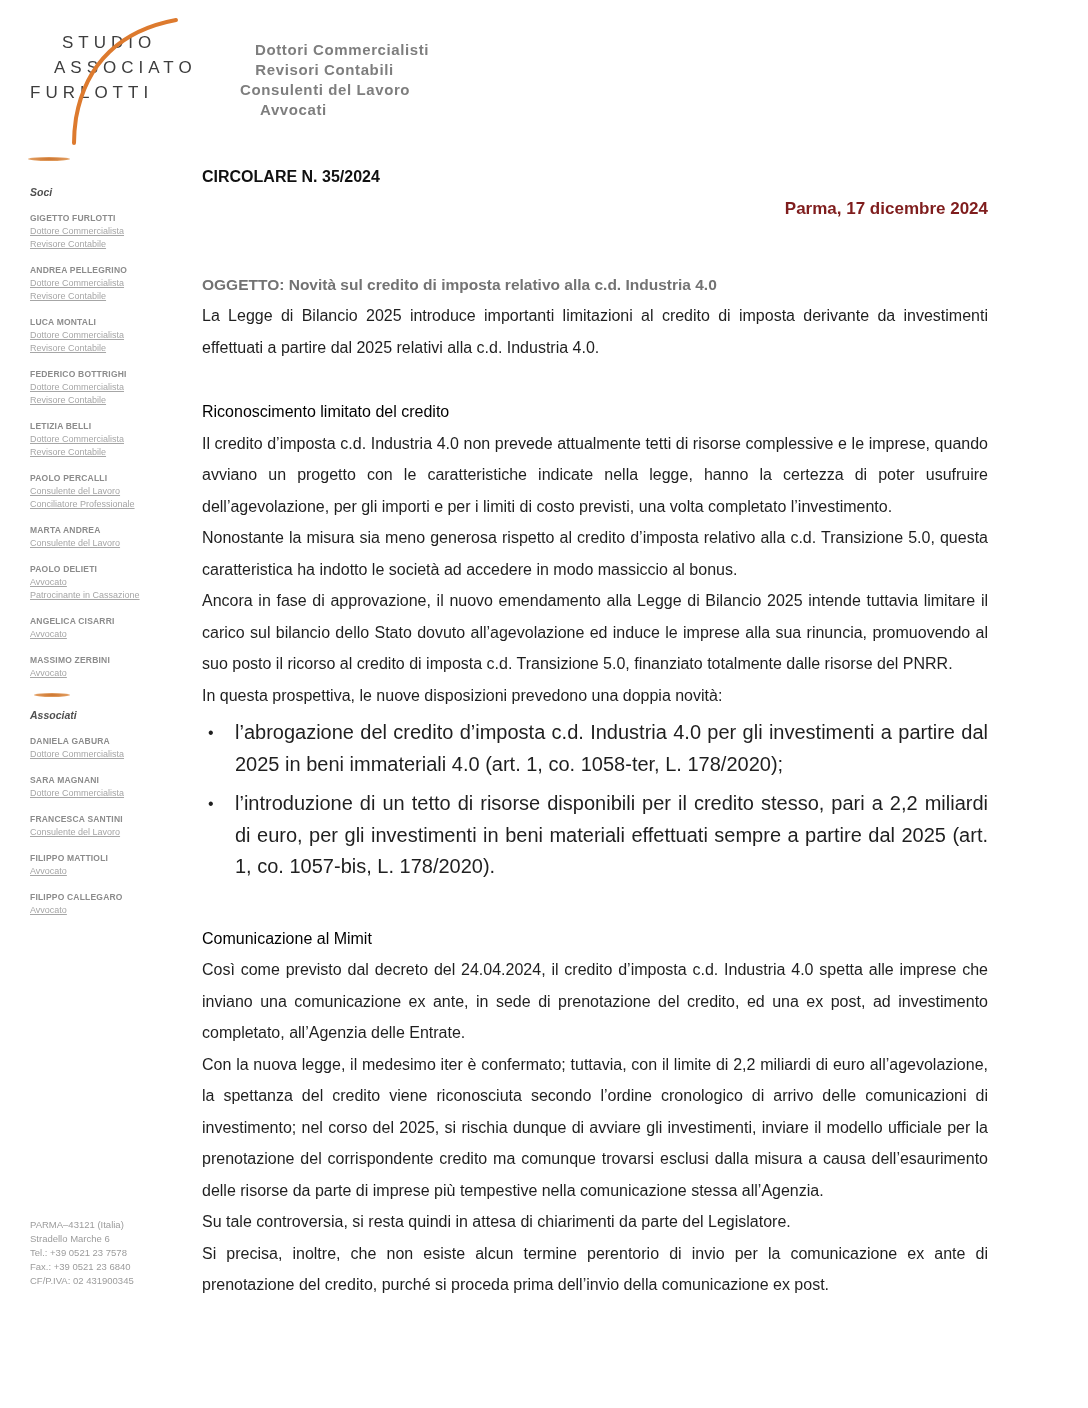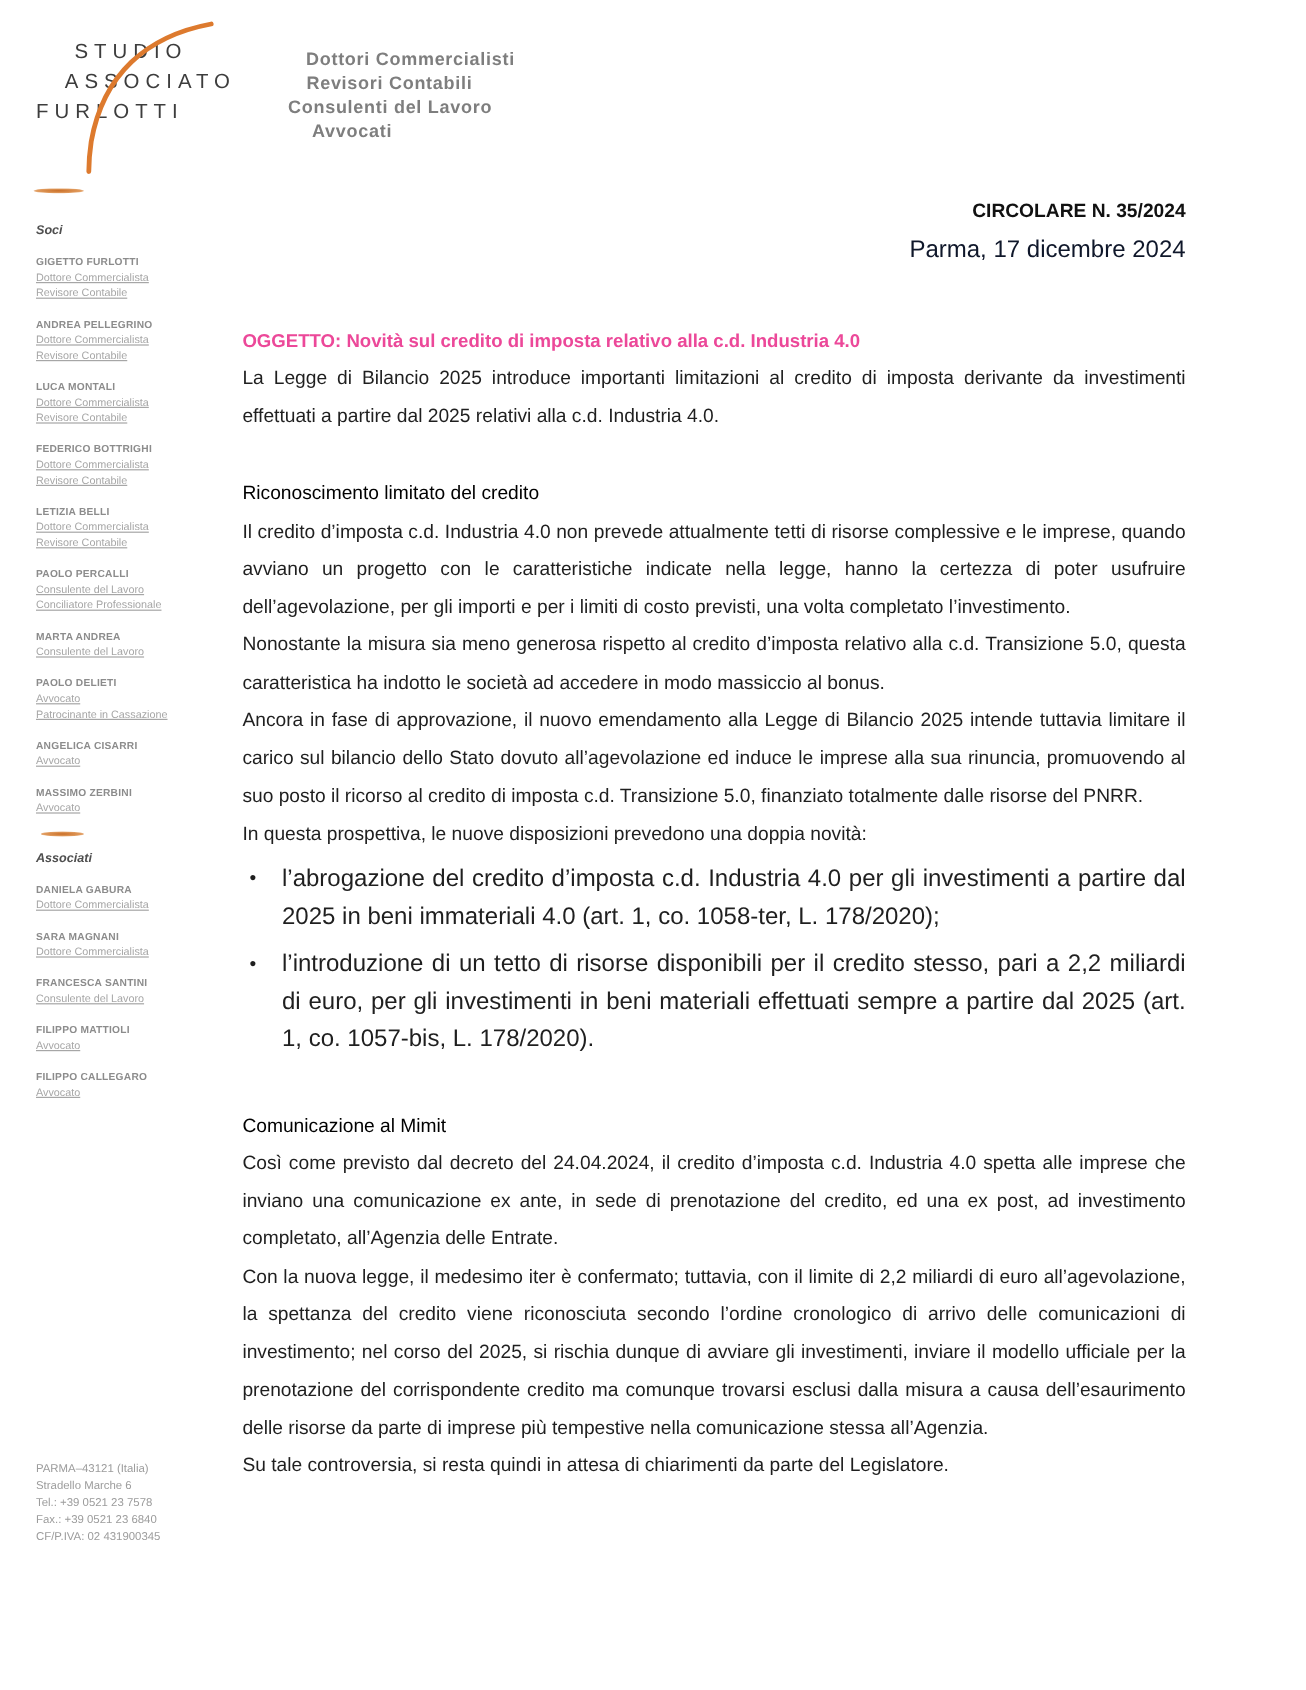--- a/index.html
+++ b/index.html
@@ -48,23 +48,23 @@
 
   
   .address { position: absolute; left: 30px; top: 1218px; color: #9c9c9c; }
   .address div { font-size: 9.5px; line-height: 14px; }
 
   
   .main {
     position: absolute; left: 202px; top: 161px; width: 786px;
     color: #1f1f1f; font-size: 16px;
   }
-  .circolare { text-align: right; font-weight: bold; font-size: 16px; line-height: 31px; color: #111; }
-  .dateline  { text-align: right; font-weight: normal; font-size: 20px; line-height: 31px; margin-top: 1px; color: #0f172a; }
-  .subject   { font-weight: bold; font-size: 15.5px; line-height: 31px; margin-top: 45px; color: #ec4899; }
+  .circolare { text-align: left; font-weight: bold; font-size: 16px; line-height: 31px; color: #111; }
+  .dateline  { text-align: right; font-weight: bold; font-size: 17px; line-height: 31px; margin-top: 1px; color: #7f1d1d; }
+  .subject   { font-weight: bold; font-size: 15.5px; line-height: 31px; margin-top: 45px; color: #737373; }
   .para {
     margin: 0; text-align: justify; font-size: 16px; line-height: 31.5px; color: #1f1f1f;
   }
   .intro { }
   .sec-heading { margin: 0; font-size: 16px; font-weight: normal; line-height: 31.5px; color: #000; }
   .h1gap { margin-top: 33px; }
   .h2gap { margin-top: 40px; }
   .bullets { margin-top: 6px; }
   .bullet-item { position: relative; padding-left: 33px; margin-bottom: 8px; }
   .bullet-dot { position: absolute; left: 6px; top: 0; line-height: 31.5px; font-size: 16px; }
@@ -293,16 +293,17 @@
 
     <h3 class="sec-heading h2gap">Comunicazione al Mimit</h3>
     <div class="section2-paragraphs">
 
         <p class="para">Così come previsto dal decreto del 24.04.2024, il credito d’imposta c.d. Industria 4.0 spetta alle imprese che inviano una comunicazione ex ante, in sede di prenotazione del credito, ed una ex post, ad investimento completato, all’Agenzia delle Entrate.</p>
 
         <p class="para">Con la nuova legge, il medesimo iter è confermato; tuttavia, con il limite di 2,2 miliardi di euro all’agevolazione, la spettanza del credito viene riconosciuta secondo l’ordine cronologico di arrivo delle comunicazioni di investimento; nel corso del 2025, si rischia dunque di avviare gli investimenti, inviare il modello ufficiale per la prenotazione del corrispondente credito ma comunque trovarsi esclusi dalla misura a causa dell’esaurimento delle risorse da parte di imprese più tempestive nella comunicazione stessa all’Agenzia.</p>
 
         <p class="para">Su tale controversia, si resta quindi in attesa di chiarimenti da parte del Legislatore.</p>
 
+        <p class="para">Si precisa, inoltre, che non esiste alcun termine perentorio di invio per la comunicazione ex ante di prenotazione del credito, purché si proceda prima dell’invio della comunicazione ex post.</p>
       </div>
   </main>
 
 </div>
 
 </body></html>

